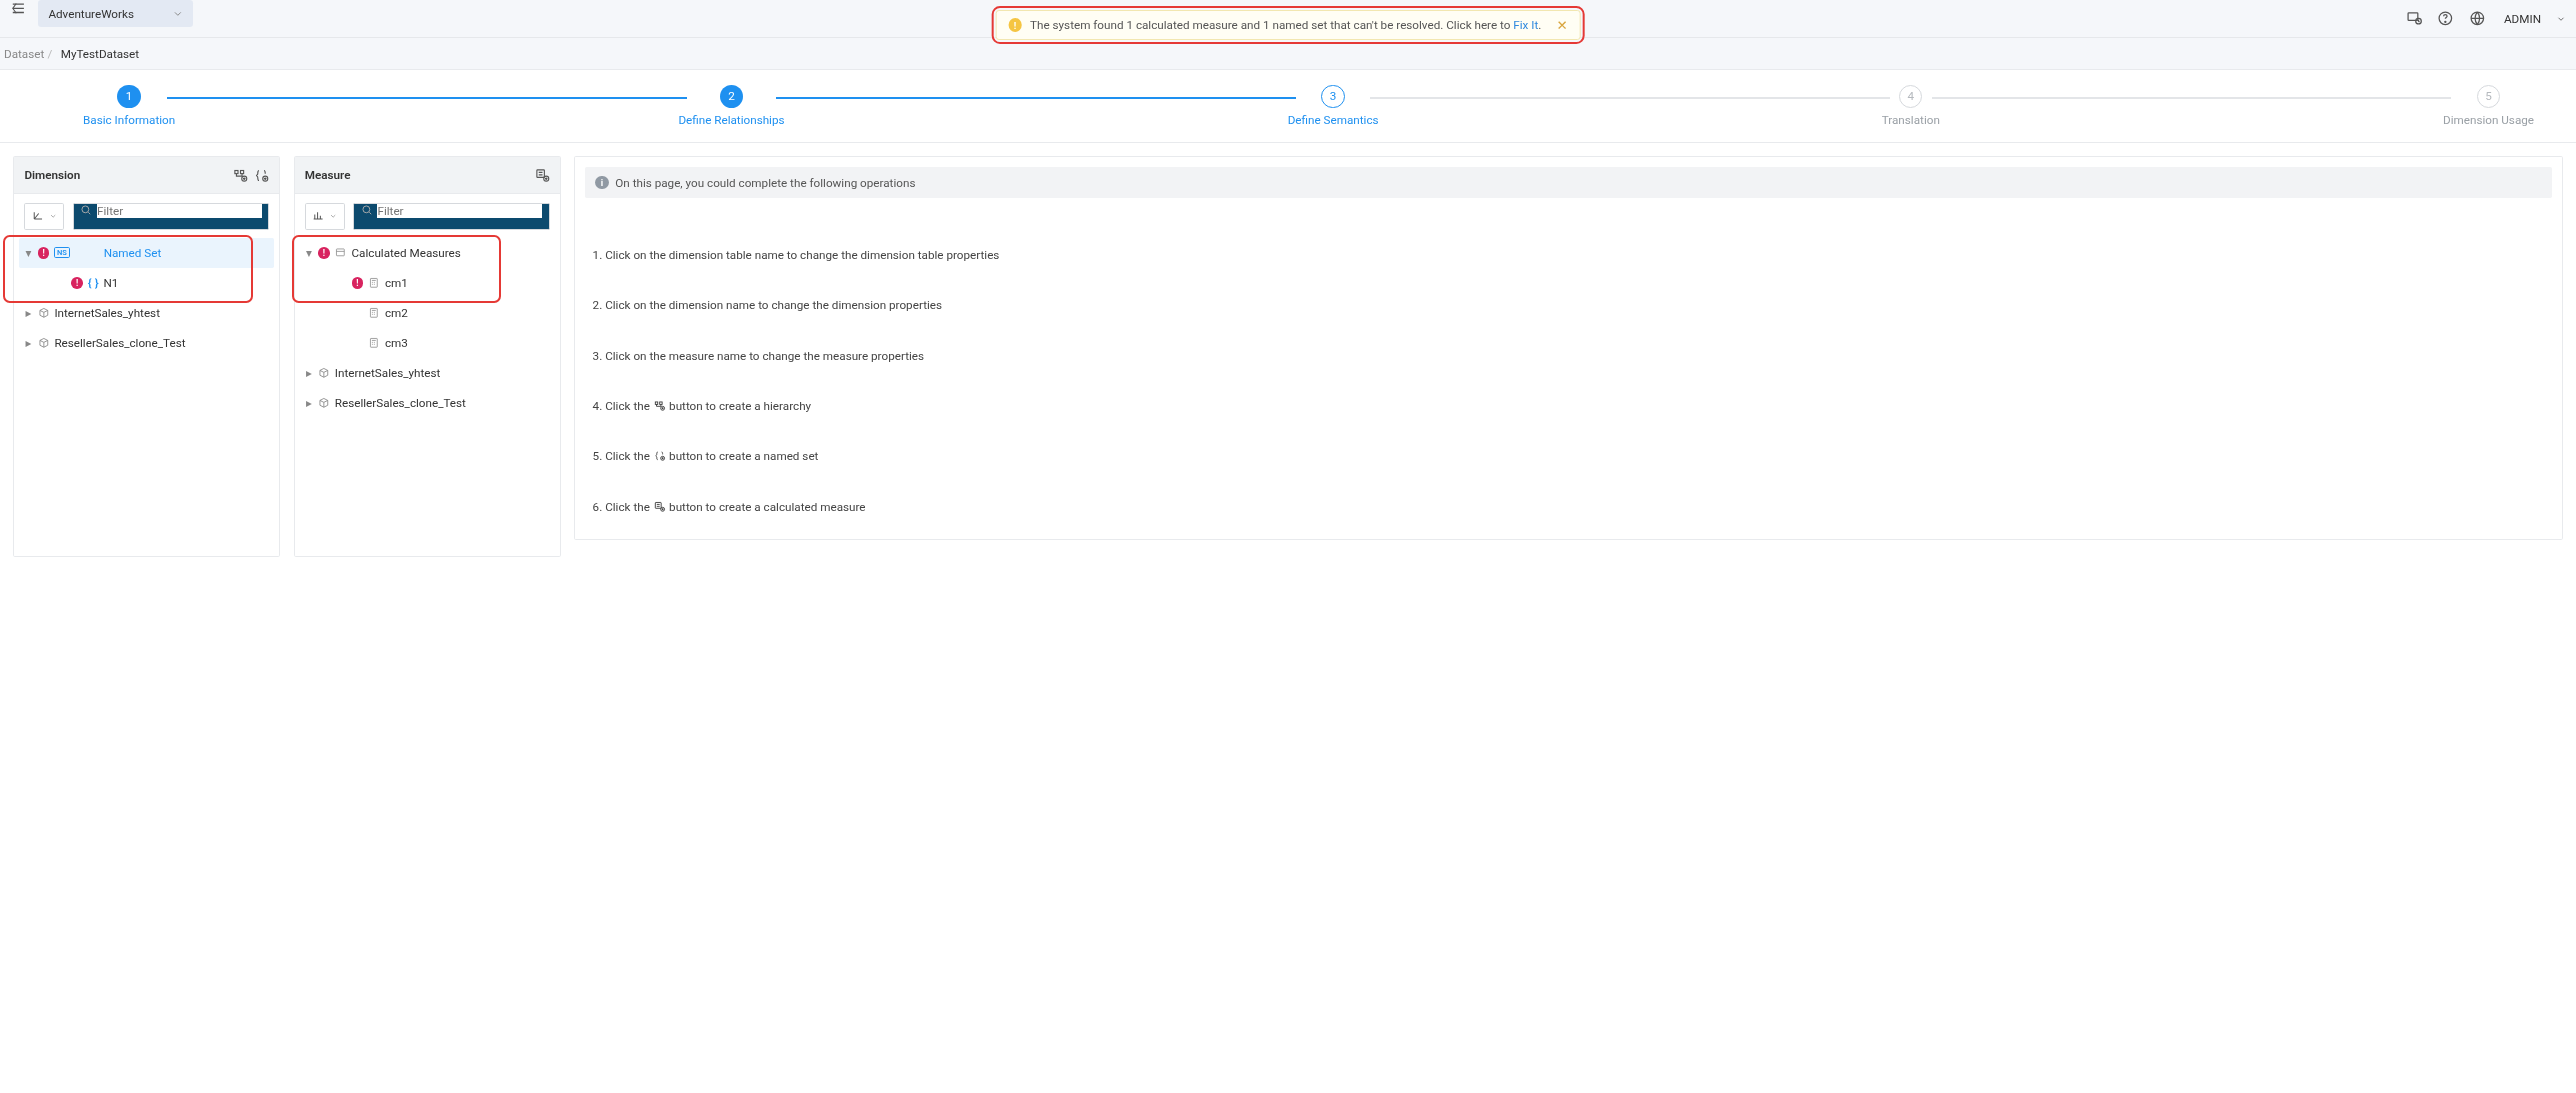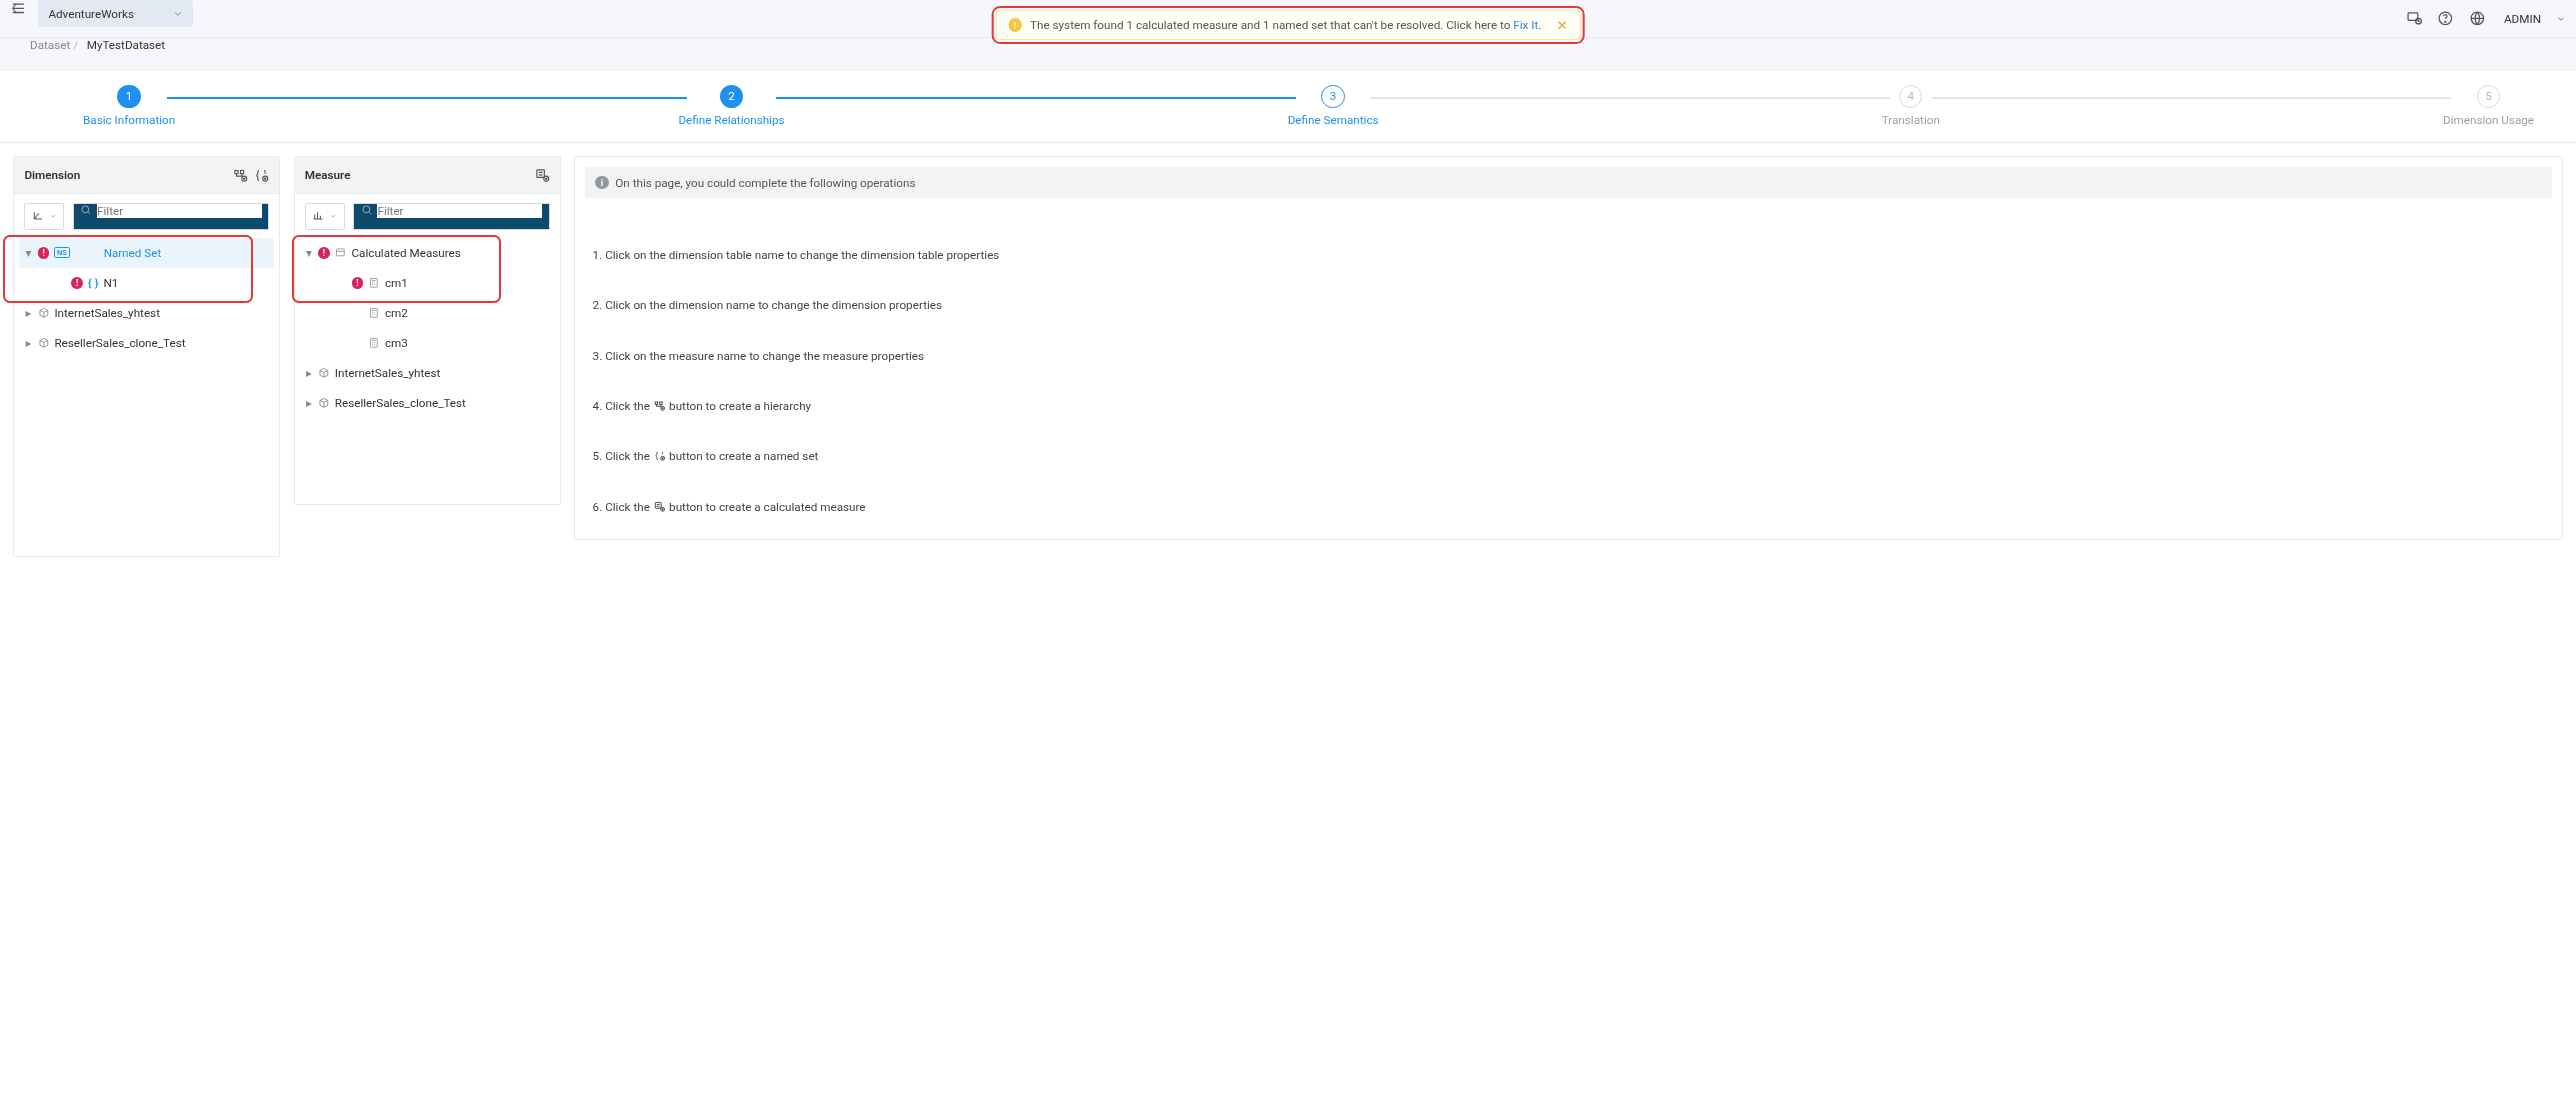--- a/index.html
+++ b/index.html
@@ -10,39 +10,39 @@
 .project-select .chev { margin-left: auto; color: #888; }
 .topbar-right { margin-left: auto; display: flex; align-items: center; gap: 15px; }
 .topbar-right .icon-btn { width: 16.7px; height: 16.7px; color: #555; cursor: pointer; display: flex; align-items: center; justify-content: center; }
 .admin-label { color: #333; margin-left: 3.3px; cursor: pointer; display: flex; align-items: center; gap: 15px; }
 .alert-wrap { position: absolute; left: 50%; top: 10px; transform: translateX(-50%); z-index: 5; }
 .alert { background: #fffef4; border: 0.8px solid #f2e7b0; border-radius: 3.3px; padding: 6.7px 11.7px; display: flex; align-items: center; gap: 8.3px; font-size: 11.7px; color: #555; }
 .alert-badge { width: 13.4px; height: 13.4px; background: #f5c542; border-radius: 50%; color: #fff; font-weight: bold; display: flex; align-items: center; justify-content: center; font-size: 9.2px; }
 .alert a { color: #2f89de; text-decoration: none; }
 .alert .close { color: #d9a63f; margin-left: 6.7px; cursor: pointer; font-size: 13.4px; }
 .alert-annot { position: absolute; inset: -5px; border: 2.5px solid #e53935; border-radius: 8.3px; pointer-events: none; }
-.breadcrumb { height: 32px; background: #f5f7fa; border-bottom: 0.8px solid #e8eaed; display: flex; padding: 0 30px; color: #888; font-size: 11.7px; }
+.breadcrumb { height: 32px; background: #f5f7fa; border-bottom: 0.8px solid #e8eaed; display: flex; align-items: center; padding: 0 4px; color: #888; font-size: 11.7px; }
 .breadcrumb .cur { color: #333; margin-left: 5px; }
 .breadcrumb .sep { margin: 0 3.3px; color: #bbb; }
 .wizard { height: 73px; background: #fff; border-bottom: 0.8px solid #e8eaed; display: flex; align-items: center; justify-content: space-between; padding: 0 42px 0 83px; }
 .step { display: flex; flex-direction: column; align-items: center; gap: 5px; position: relative; flex: 0 0 auto; }
 .step-circle { width: 23.4px; height: 23.4px; border-radius: 50%; display: flex; align-items: center; justify-content: center; font-size: 11.7px; }
 .step.done .step-circle, .step.active .step-circle { background: #1e90f0; color: #fff; }
 .step.cur .step-circle { background: #fff; border: 1.7px solid #1e90f0; color: #1e90f0; }
 .step.todo .step-circle { background: #fff; border: 1.7px solid #d6d9dd; color: #b5b9be; }
 .step-lbl { font-size: 11.7px; }
 .step.done .step-lbl, .step.active .step-lbl, .step.cur .step-lbl { color: #1e90f0; }
 .step.todo .step-lbl { color: #9aa0a6; }
 .step-line { height: 1.7px; flex: 1; margin: 0 -8.3px 16.7px -8.3px; }
 .line-blue { background: #1e90f0; }
 .line-gray { background: #e3e5e8; }
 .content { display: flex; gap: 13.4px; padding: 13.4px; align-items: flex-start; }
 .panel { background: #fafbfc; border: 0.8px solid #e8eaed; border-radius: 1.7px; }
 .panel-dim { width: 267px; height: 401px; background: #fff; }
-.panel-mea { width: 267px; height: 349px; background: #fff; }
+.panel-mea { width: 267px; height: 401px; background: #fff; }
 .panel-tips { flex: 1; background: #fff; }
 .panel-head { height: 37px; background: #f1f3f5; border-bottom: 0.8px solid #e8eaed; display: flex; align-items: center; padding: 0 10px; font-weight: 600; color: #333; }
 .panel-head .head-icons { margin-left: auto; display: flex; gap: 6.7px; color: #666; }
 .panel-tools { display: flex; gap: 8.3px; padding: 8.3px 10px; align-items: center; }
 .tool-btn { border: 0.8px solid #d6d9dd; border-radius: 1.7px; height: 27px; min-width: 40px; display: flex; align-items: center; justify-content: center; gap: 3.3px; background: #fff; cursor: pointer; color: #555; }
 .search { flex: 1; border: 0.8px solid #d6d9dd; border-radius: 1.7px; height: 27px; display: flex; align-items: flex-start; padding: 0 6.7px; background: #0c4a6e; color: #aaa; gap: 5px; }
 .search input { border: none; outline: none; flex: 1; font-size: 11.7px; }
 .tree { padding: 0 5px 8.3px 5px; }
 .tree-row { display: flex; align-items: center; height: 30px; padding: 0 5px; gap: 5px; cursor: pointer; border-radius: 1.7px; }
 .tree-row.sel { background: #eaf4fd; }

